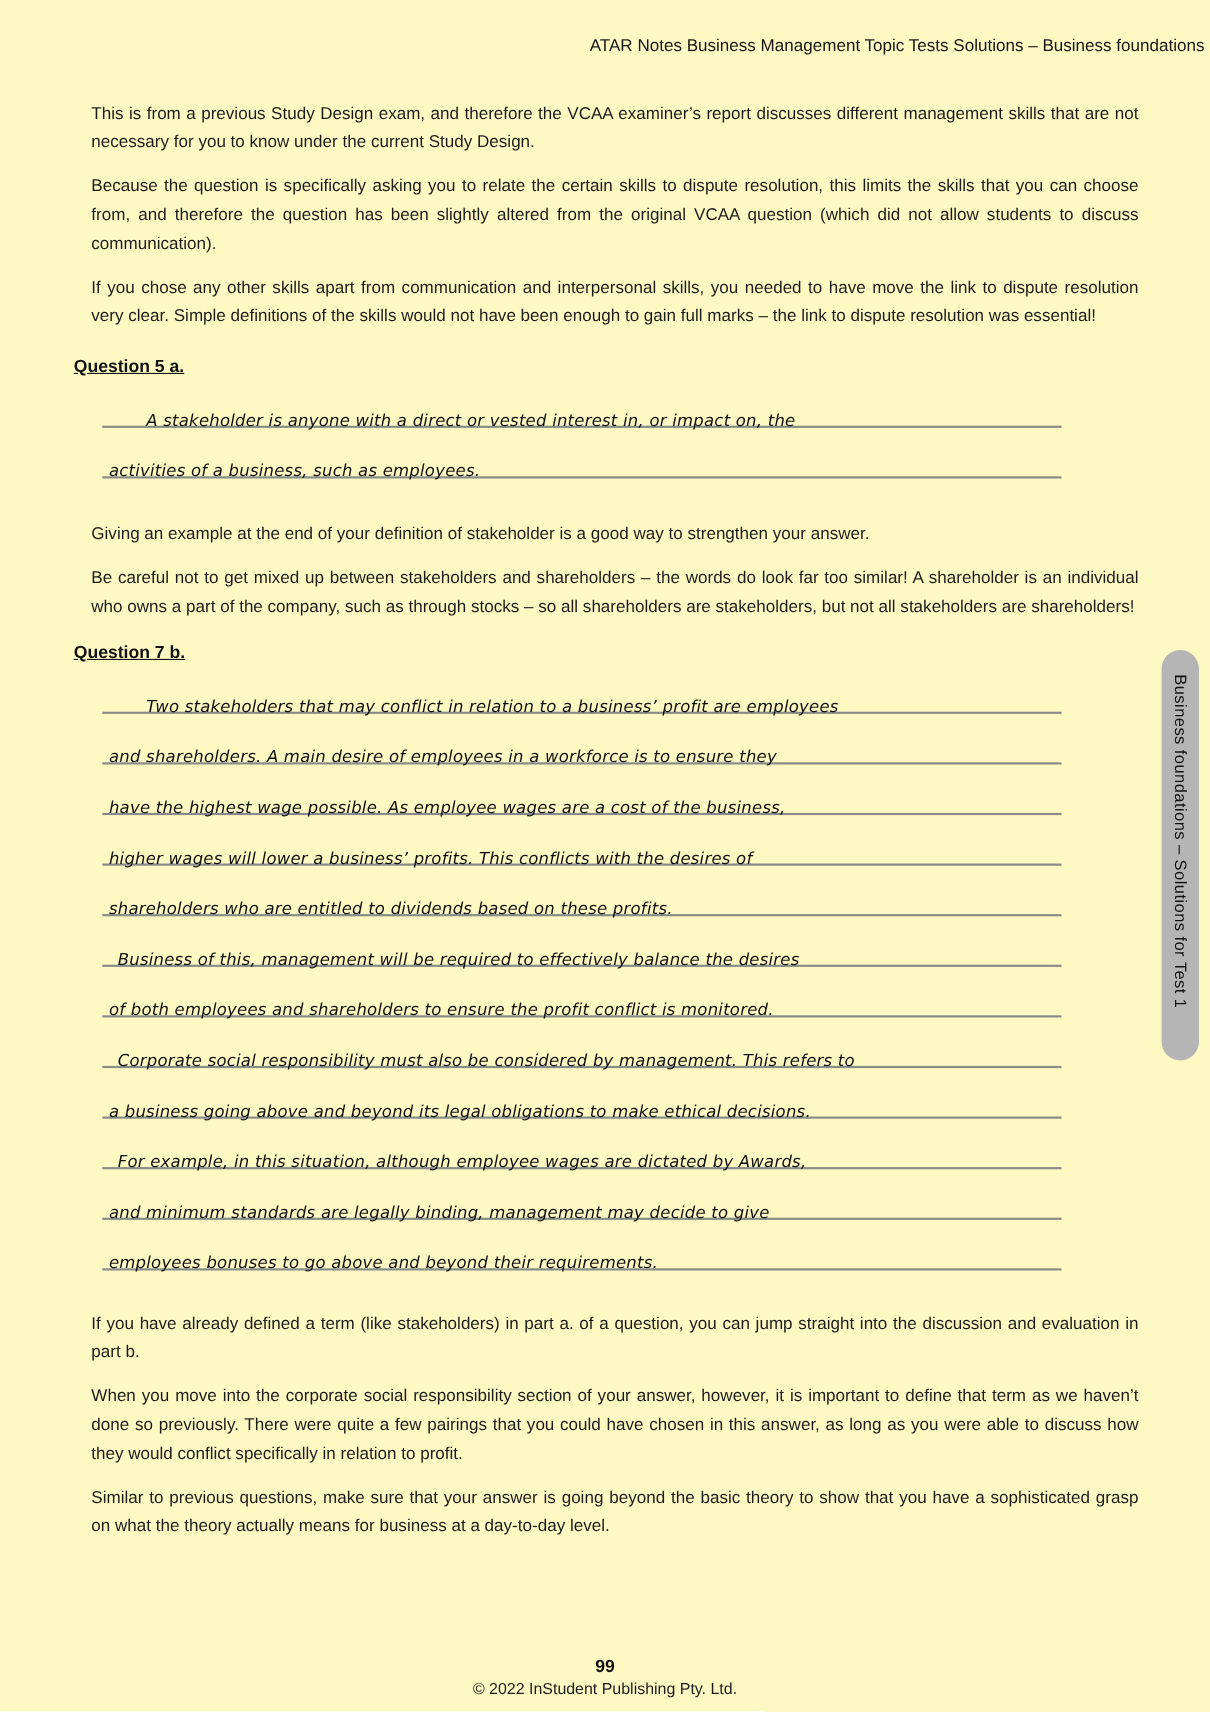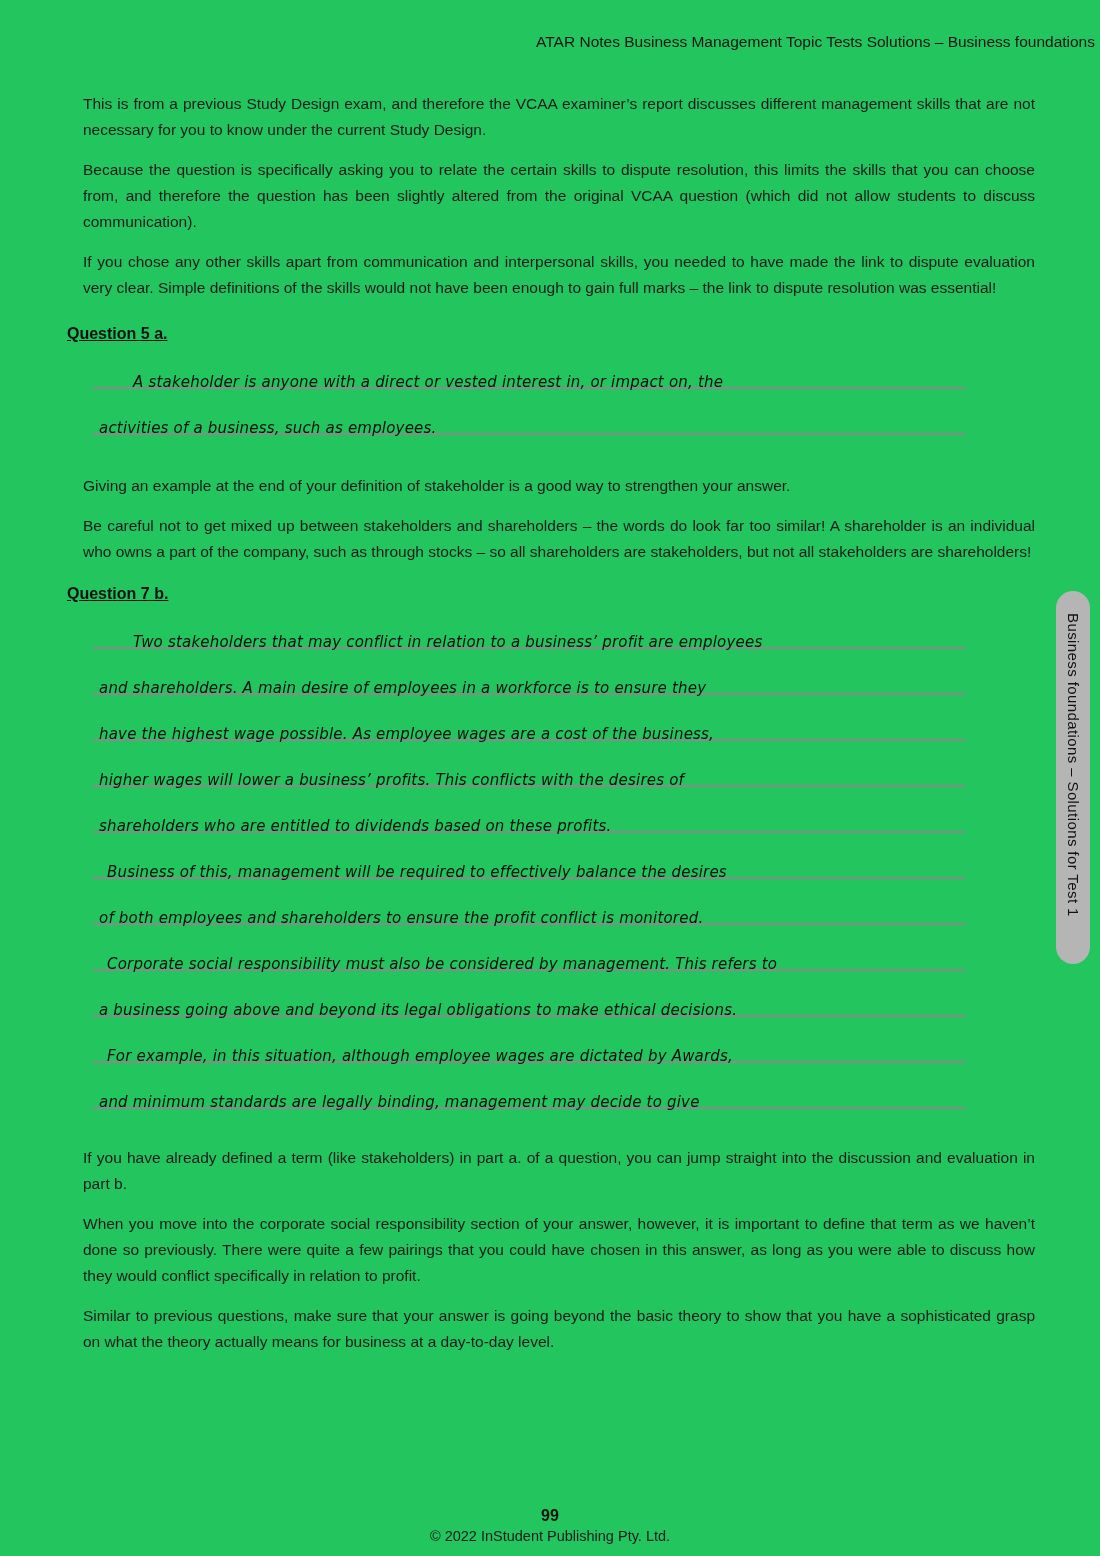--- a/index.html
+++ b/index.html
@@ -1,21 +1,21 @@
 <!DOCTYPE html>
 <html><head>
 <meta charset="utf-8">
 <style>
   * { box-sizing: border-box; margin: 0; padding: 0; }
   html, body { background: #ffffff; }
   .page {
     position: relative;
     width: 1100px;
     height: 1556px;
-    background: #22c55e;
+    background: #fef9c3;
     font-family: "Liberation Sans", sans-serif;
     color: #1c1c1c;
     overflow: hidden;
   }
   .header {
     padding: 33px 5px 0 0;
     text-align: right;
     font-size: 15.5px;
     color: #161616;
   }
@@ -106,21 +106,21 @@
 <body>
 
 <div class="page">
 
   <div class="header">ATAR Notes Business Management Topic Tests Solutions – Business foundations</div>
 
   <div class="content">
 
     <p class="para mt-p1">This is from a previous Study Design exam, and therefore the VCAA examiner’s report discusses different management skills that are not necessary for you to know under the current Study Design.</p>
     <p class="para mt-p">Because the question is specifically asking you to relate the certain skills to dispute resolution, this limits the skills that you can choose from, and therefore the question has been slightly altered from the original VCAA question (which did not allow students to discuss communication).</p>
-    <p class="para mt-p">If you chose any other skills apart from communication and interpersonal skills, you needed to have made the link to dispute evaluation very clear. Simple definitions of the skills would not have been enough to gain full marks – the link to dispute resolution was essential!</p>
+    <p class="para mt-p">If you chose any other skills apart from communication and interpersonal skills, you needed to have move the link to dispute resolution very clear. Simple definitions of the skills would not have been enough to gain full marks – the link to dispute resolution was essential!</p>
 
     <div class="qheading q5a-heading">Question 5 a.</div>
 
     <div class="answer-block">
       <div class="hw-row ind-first">
         <span class="hw">A stakeholder is anyone with a direct or vested interest in, or impact on, the</span>
       </div>
       <div class="hw-row">
         <span class="hw">activities of a business, such as employees.</span>
       </div>
@@ -158,20 +158,23 @@
       </div>
       <div class="hw-row">
         <span class="hw">a business going above and beyond its legal obligations to make ethical decisions.</span>
       </div>
       <div class="hw-row ind-mid">
         <span class="hw">For example, in this situation, although employee wages are dictated by Awards,</span>
       </div>
       <div class="hw-row">
         <span class="hw">and minimum standards are legally binding, management may decide to give</span>
       </div>
+      <div class="hw-row">
+        <span class="hw">employees bonuses to go above and beyond their requirements.</span>
+      </div>
     </div>
 
     <p class="para" style="margin-top: 36px;">If you have already defined a term (like stakeholders) in part a. of a question, you can jump straight into the discussion and evaluation in part b.</p>
     <p class="para mt-p">When you move into the corporate social responsibility section of your answer, however, it is important to define that term as we haven’t done so previously. There were quite a few pairings that you could have chosen in this answer, as long as you were able to discuss how they would conflict specifically in relation to profit.</p>
     <p class="para mt-p">Similar to previous questions, make sure that your answer is going beyond the basic theory to show that you have a sophisticated grasp on what the theory actually means for business at a day-to-day level.</p>
 
   </div>
 
   <div class="side-tab">
     <span class="side-tab-label">Business foundations – Solutions for Test 1</span>

